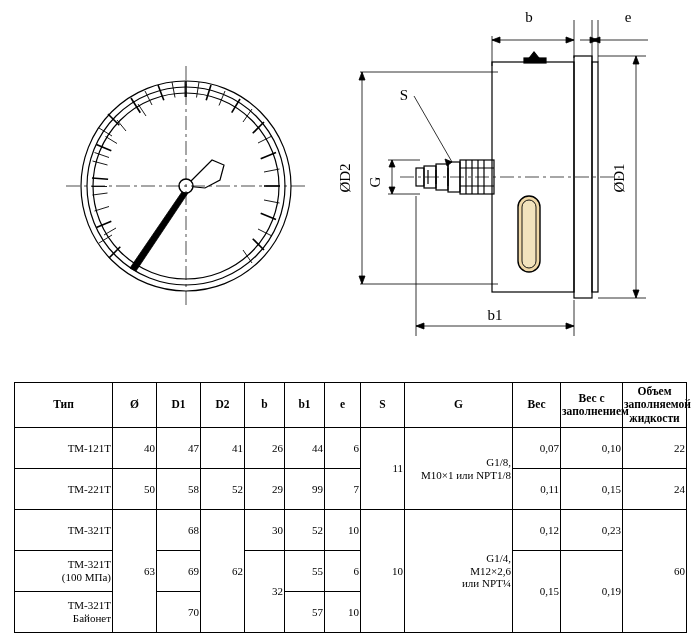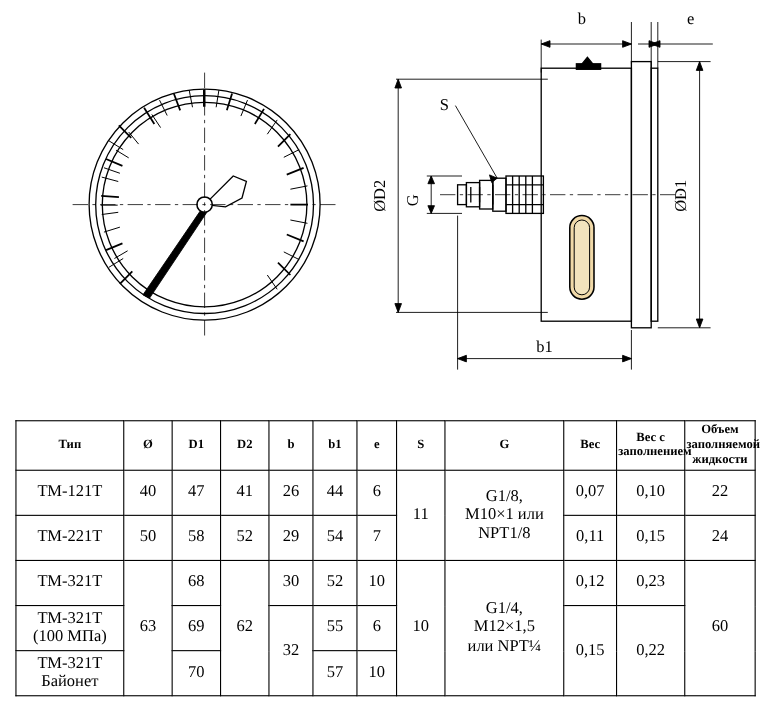--- a/index.html
+++ b/index.html
@@ -56,21 +56,22 @@
     padding: 2px 1px;
     line-height: 1.15;
   }
   table.spec th {
     font-weight: bold;
     height: 40px;
     font-size: 11.5px;
   }
   table.spec td {
     height: 36px;
-    font-size: 15px;
+    font-size: 11px;
+    text-align: right;
   }
   td.type-cell {
     font-size: 11.5px;
   }
   .small2 {
     font-size: 10.5px;
     line-height: 1.1;
   }
 </style>
 </head>
@@ -277,55 +278,55 @@
           <td>0,10</td>
           <td>22</td>
         </tr>
 
         <tr>
           <td class="type-cell">ТМ-221Т</td>
           <td>50</td>
           <td>58</td>
           <td>52</td>
           <td>29</td>
-          <td>54</td>
+          <td>99</td>
           <td>7</td>
           <td>0,11</td>
           <td>0,15</td>
           <td>24</td>
         </tr>
 
         <tr>
           <td class="type-cell">ТМ-321Т</td>
           <td rowspan="3">63</td>
           <td>68</td>
           <td rowspan="3">62</td>
           <td>30</td>
           <td>52</td>
           <td>10</td>
           <td rowspan="3">10</td>
           <td rowspan="3" class="small2"><span style="white-space:pre-line">G1/4,
-M12×1,5
+M12×2,6
 или NPT¼</span></td>
           <td>0,12</td>
           <td>0,23</td>
           <td rowspan="3">60</td>
         </tr>
 
         <tr>
           <td class="type-cell small2">
             <div>ТМ-321Т</div>
             <div>(100 МПа)</div>
           </td>
           <td>69</td>
           <td rowspan="2">32</td>
           <td>55</td>
           <td>6</td>
           <td rowspan="2">0,15</td>
-          <td rowspan="2">0,22</td>
+          <td rowspan="2">0,19</td>
         </tr>
 
         <tr>
           <td class="type-cell small2">
             <div>ТМ-321Т</div>
             <div>Байонет</div>
           </td>
           <td>70</td>
           <td>57</td>
           <td>10</td>

